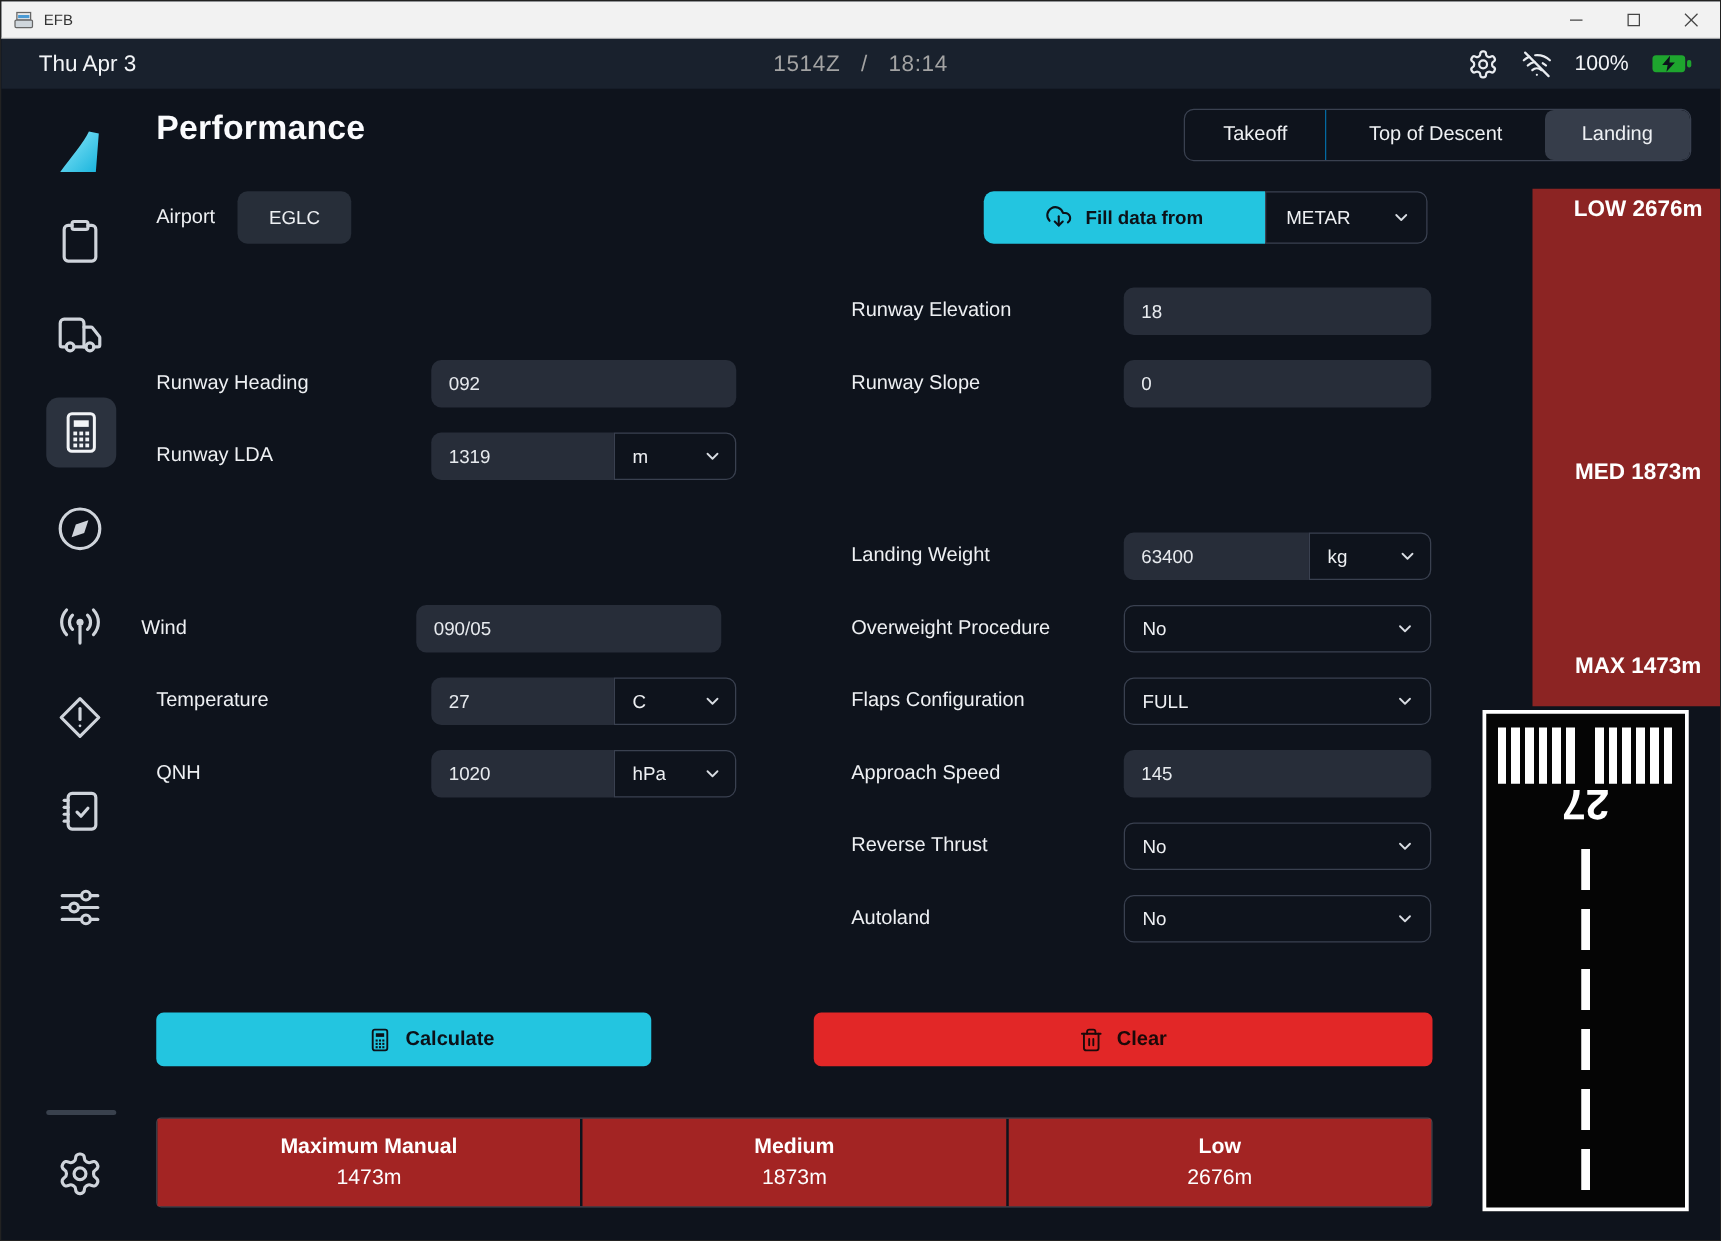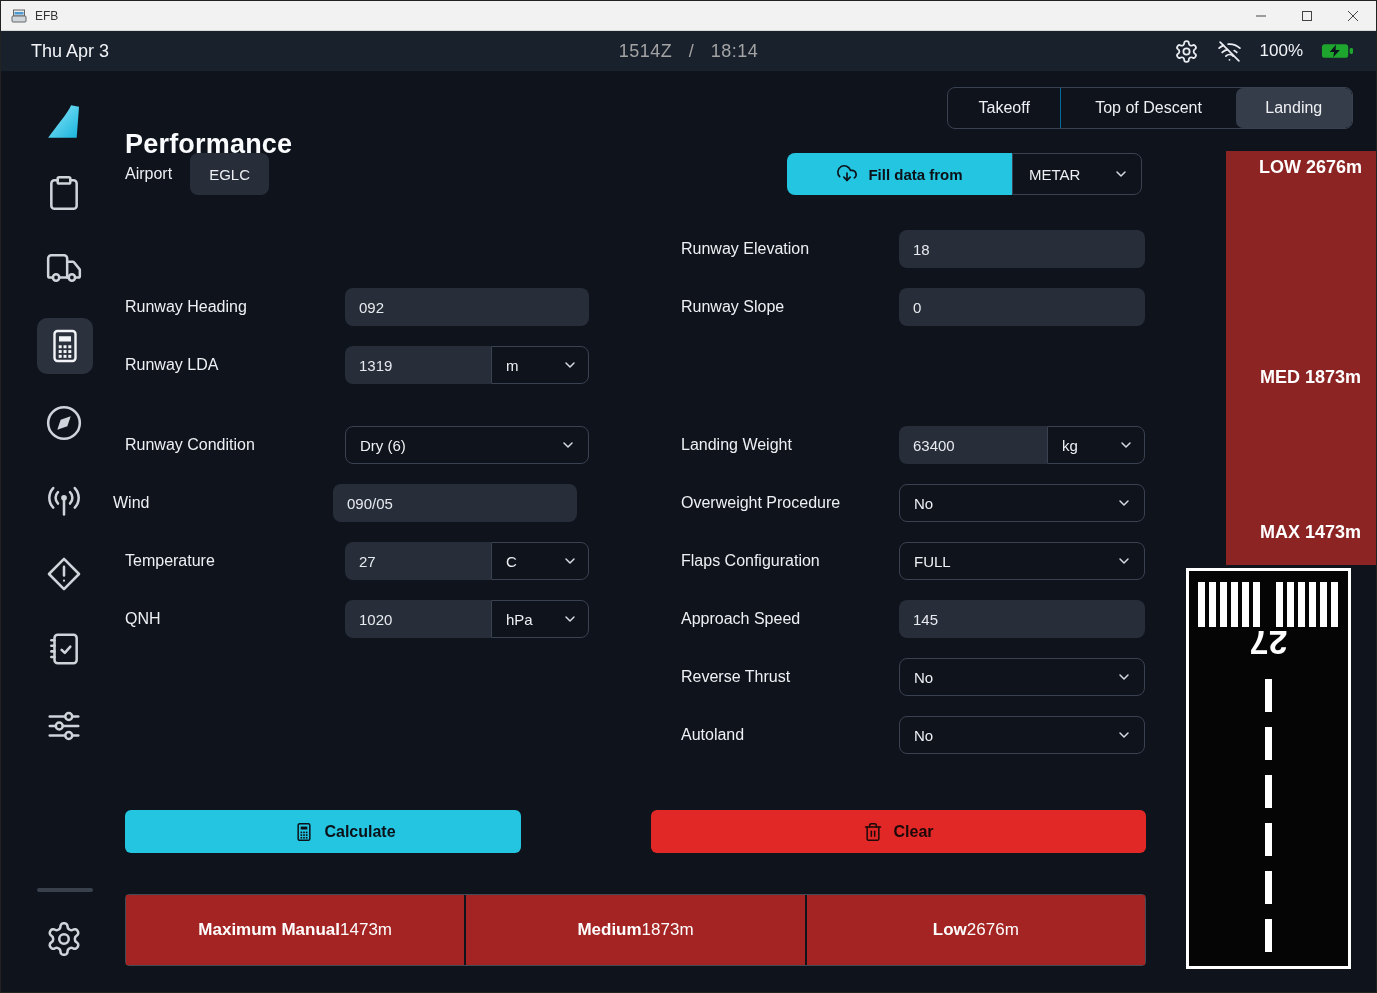--- a/index.html
+++ b/index.html
@@ -21,30 +21,30 @@
     display:flex;align-items:center;}
   .sb-date{position:absolute;left:30px;font-size:18px;color:#f2f4f7;}
   .sb-time{position:absolute;left:0;right:0;text-align:center;font-size:18px;color:#a3a3a3;letter-spacing:.5px;}
   .sb-right{position:absolute;right:22px;display:flex;align-items:center;gap:18px;}
   .sb-right .pct{font-size:17px;color:#f2f4f7;}
   
   .side-icon{position:absolute;left:35px;width:56px;height:56px;display:flex;align-items:center;justify-content:center;color:#cfd4db;}
   .side-icon.active-bg{left:36px;background:#2b323e;border-radius:10px;}
   .side-divider{position:absolute;left:36px;top:887px;width:56px;height:4px;border-radius:2px;background:#39414d;}
   
-  .page-title{position:absolute;left:124px;top:86px;font-size:27px;font-weight:700;color:#fafbfd;letter-spacing:.2px;margin-top:42px;}
+  .page-title{position:absolute;left:124px;top:86px;font-size:27px;font-weight:700;color:#fafbfd;letter-spacing:.2px;}
   .tabs{position:absolute;left:946px;top:86px;width:406px;height:42px;border:1px solid #3a4150;border-radius:8px;
     display:flex;overflow:hidden;}
   .tab{display:flex;align-items:center;justify-content:center;font-size:16px;color:#eef0f3;cursor:default;}
   .tab.sep{border-left:1px solid #0369a1;}
   .tab.active{background:#363d4a;border-radius:7px;}
   
   .lbl{font-size:16px;color:#eef0f3;}
   .airport-row{position:absolute;left:124px;top:152px;height:42px;display:flex;align-items:center;}
-  .airport-btn{margin-left:18px;width:79px;height:42px;background:#272e39;border-radius:8px;
+  .airport-btn{margin-left:18px;width:91px;height:42px;background:#272e39;border-radius:8px;
     display:flex;align-items:center;justify-content:center;font-size:15px;color:#eef0f3;}
   .fill-group{position:absolute;left:786px;top:152px;height:46px;display:flex;}
   .fill-btn{width:225px;height:42px;background:#23c5e0;border-radius:8px 0 0 8px;
     display:flex;align-items:center;justify-content:center;gap:10px;color:#0c1118;font-size:15px;font-weight:700;}
   .fill-src{width:130px;height:42px;border:1.5px solid #3a4150;border-radius:0 8px 8px 0;
     display:flex;align-items:center;justify-content:space-between;padding:0 12px 0 16px;font-size:15px;color:#eef0f3;}
   
   .row{position:absolute;height:38px;display:flex;align-items:center;}
   .row .flabel{flex:0 0 220px;font-size:16px;color:#eef0f3;}
   .row.right .flabel{flex:0 0 218px;}
@@ -62,21 +62,21 @@
   .combo .unit{width:98px;height:38px;border:1.5px solid #3a4150;border-radius:0 8px 8px 0;
     display:flex;align-items:center;justify-content:space-between;padding:0 10px 0 14px;font-size:15px;color:#eef0f3;}
   
   .btn{position:absolute;top:809px;height:43px;border-radius:6px;display:flex;align-items:center;justify-content:center;gap:10px;
     font-size:16px;font-weight:700;color:#140d0d;}
   .btn-calc{left:124px;width:396px;background:#23c5e0;color:#0c1118;padding-left:44px;}
   .btn-clear{left:650px;width:495px;background:#e22727;color:#1c0909;}
   
   .results{position:absolute;left:124px;top:893px;width:1021px;height:72px;border:1px solid #454b55;border-radius:4px;
     background:#0e131c;display:flex;gap:2px;padding:0;}
-  .res-cell{flex:1;background:#a32423;display:flex;flex-direction:row;align-items:center;justify-content:center;line-height:1.45;}
+  .res-cell{flex:1;background:#a32423;display:flex;flex-direction:column;align-items:center;justify-content:center;line-height:1.45;}
   .res-cell .r-label{font-size:17px;font-weight:700;color:#fff;}
   .res-cell .r-value{font-size:17px;color:#fdfdfd;}
   
   .redbar{position:absolute;left:1225px;top:150px;width:169px;height:414px;background:#8c2423;}
   .redbar .mark{position:absolute;left:0;width:100%;text-align:center;font-size:18px;font-weight:700;color:#fff;}
   .runway{position:absolute;left:1185px;top:567px;width:165px;height:401px;background:#050505;border:3px solid #fff;}
   .thr{position:absolute;top:11px;height:45px;background:repeating-linear-gradient(to right,#fff 0 7px,transparent 7px 11px);width:62px;}
   .thr.left{left:9px;}
   .thr.right{left:87px;}
   .rw-num{position:absolute;top:52px;left:0;width:100%;text-align:center;font-size:34px;font-weight:700;color:#fff;
@@ -288,29 +288,20 @@
   <div class="row" style="left:124px;top:345px;width:464px;">
     <span class="flabel">Runway LDA</span>
     <div class="combo">
       <input class="combo-input" value="1319" style="">
       <div class="unit">
         <span>m</span>
         <svg width="16" height="16" viewBox="0 0 24 24" fill="none" stroke="#d8dce2" stroke-width="2.2" stroke-linecap="round" stroke-linejoin="round">
             <polyline points="6 9 12 15 18 9"></polyline>
           </svg>
       </div>
-    </div>
-  </div>
-  <div class="row" style="left:124px;top:425px;width:464px;">
-    <span class="flabel">Runway Condition</span>
-    <div class="select">
-      <span class="val">Dry (6)</span>
-      <svg width="16" height="16" viewBox="0 0 24 24" fill="none" stroke="#d8dce2" stroke-width="2.2" stroke-linecap="round" stroke-linejoin="round">
-          <polyline points="6 9 12 15 18 9"></polyline>
-        </svg>
     </div>
   </div>
   <div class="row" style="left:112px;top:483px;width:464px;">
     <span class="flabel">Wind</span>
     <input class="input" value="090/05" style="">
   </div>
   <div class="row" style="left:124px;top:541px;width:464px;">
     <span class="flabel">Temperature</span>
     <div class="combo">
       <input class="combo-input" value="27" style="">

